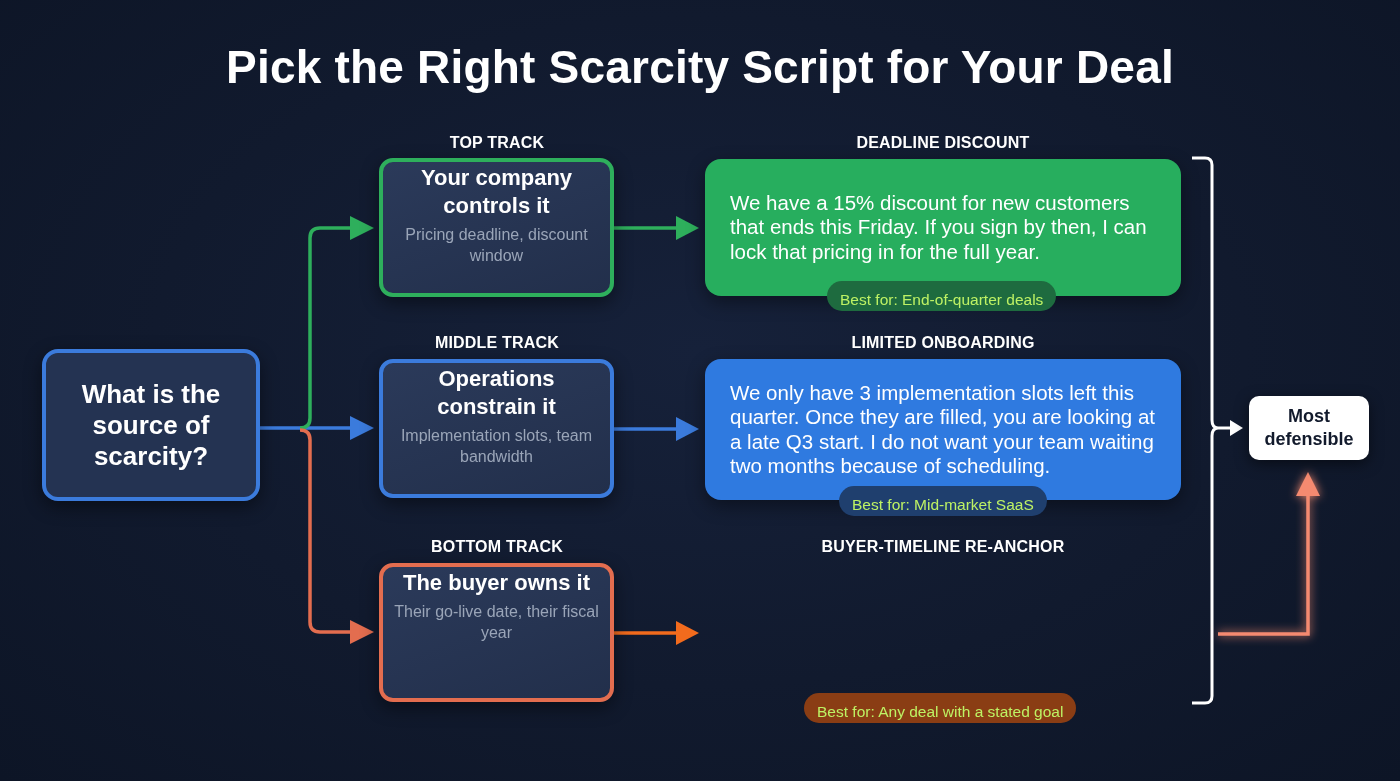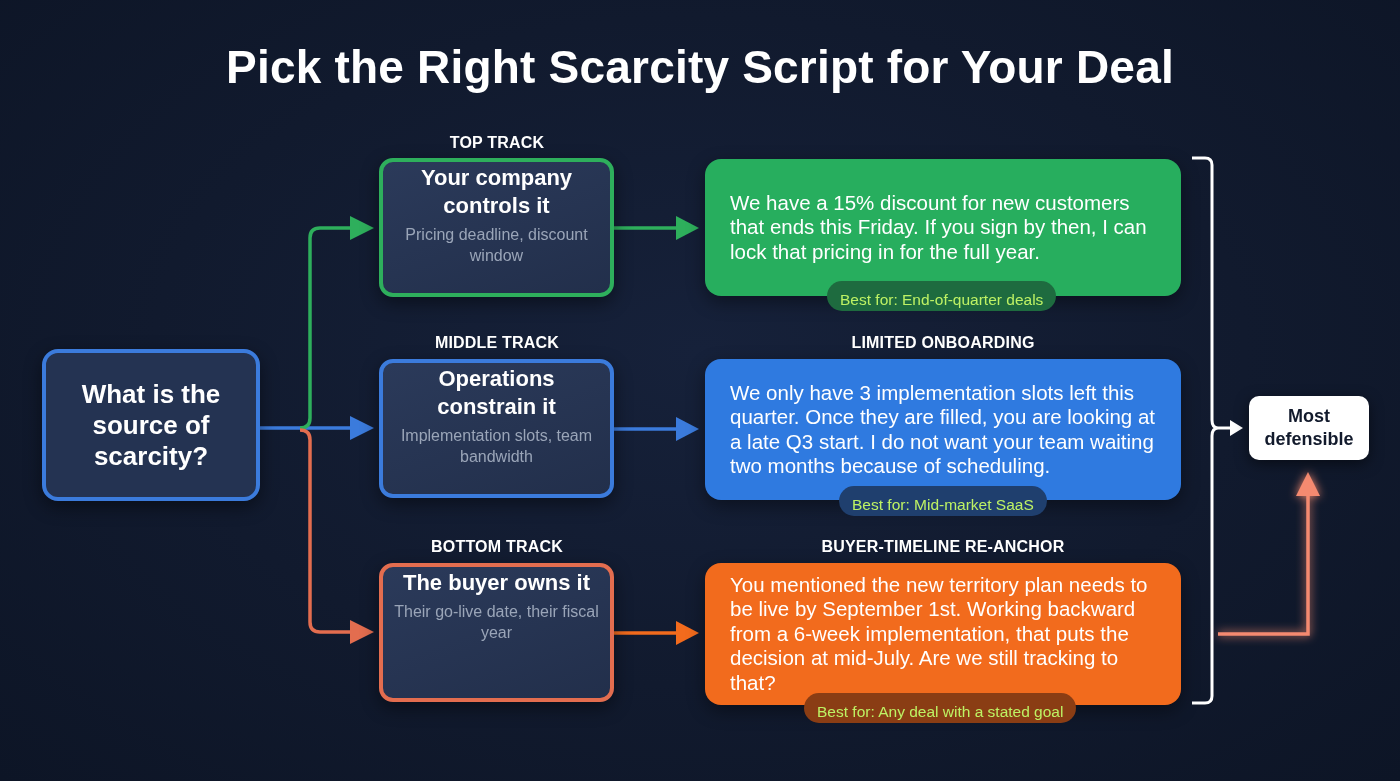--- a/index.html
+++ b/index.html
@@ -139,32 +139,30 @@
     <div class="head">Operations constrain it</div>
     <div class="sub">Implementation slots, team bandwidth</div>
   </div>
 
   <div class="track-label" style="left:377px; top:538px;">BOTTOM TRACK</div>
   <div class="track" style="top:563px; border-color:#e36d4f;">
     <div class="head">The buyer owns it</div>
     <div class="sub">Their go-live date, their fiscal year</div>
   </div>
 
+  <div class="script-label" style="top:134px;">DEADLINE DISCOUNT</div>
   <div class="script" style="top:159px; height:137px; background:#27ae5e;">
     <span>We have a 15% discount for new customers that ends this Friday. If you sign by then, I can lock that pricing in for the full year.</span>
   </div>
   <div class="pill" style="left:827px; top:281px; background:#1e6b3f;">Best for: End-of-quarter deals</div>
 
   <div class="script-label" style="top:334px;">LIMITED ONBOARDING</div>
   <div class="script" style="top:359px; height:141px; background:#2f7ae0;">
     <span>We only have 3 implementation slots left this quarter. Once they are filled, you are looking at a late Q3 start. I do not want your team waiting two months because of scheduling.</span>
   </div>
   <div class="pill" style="left:839px; top:486px; background:#1f3f6e;">Best for: Mid-market SaaS</div>
 
   <div class="script-label" style="top:538px;">BUYER-TIMELINE RE-ANCHOR</div>
-  <div class="script" style="top:563px; height:142px; background:#f26b1d;">
-    <span>You mentioned the new territory plan needs to be live by September 1st. Working backward from a 6-week implementation, that puts the decision at mid-July. Are we still tracking to that?</span>
-  </div>
   <div class="pill" style="left:804px; top:693px; background:#8a3d14;">Best for: Any deal with a stated goal</div>
 
   <div class="result">Most defensible</div>
 
 </div>
 
 </body></html>

